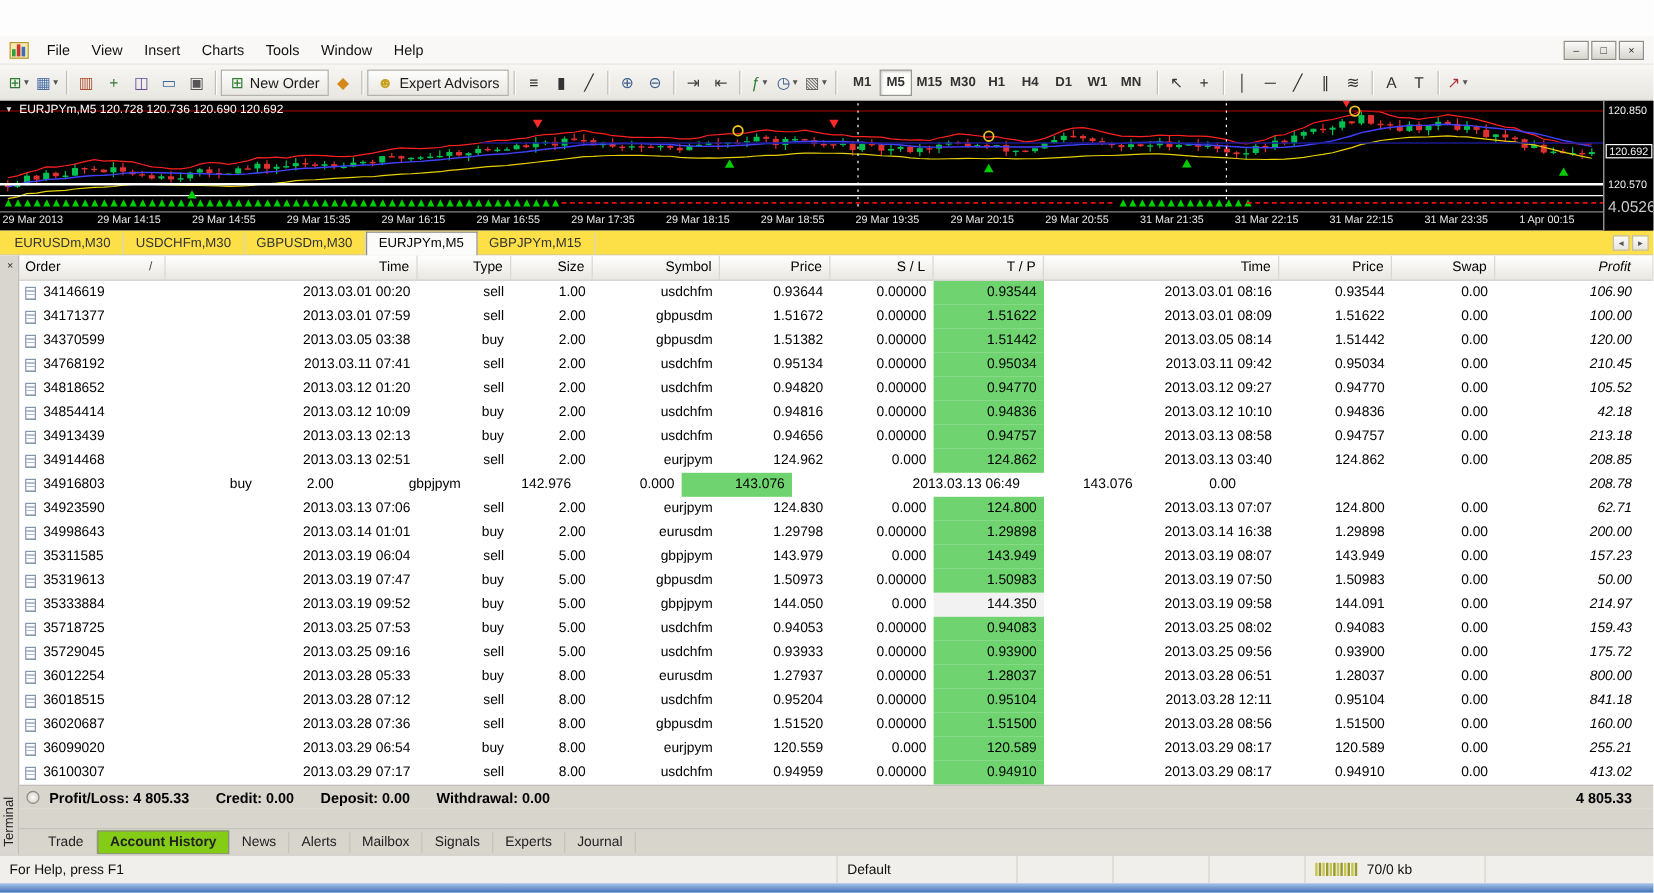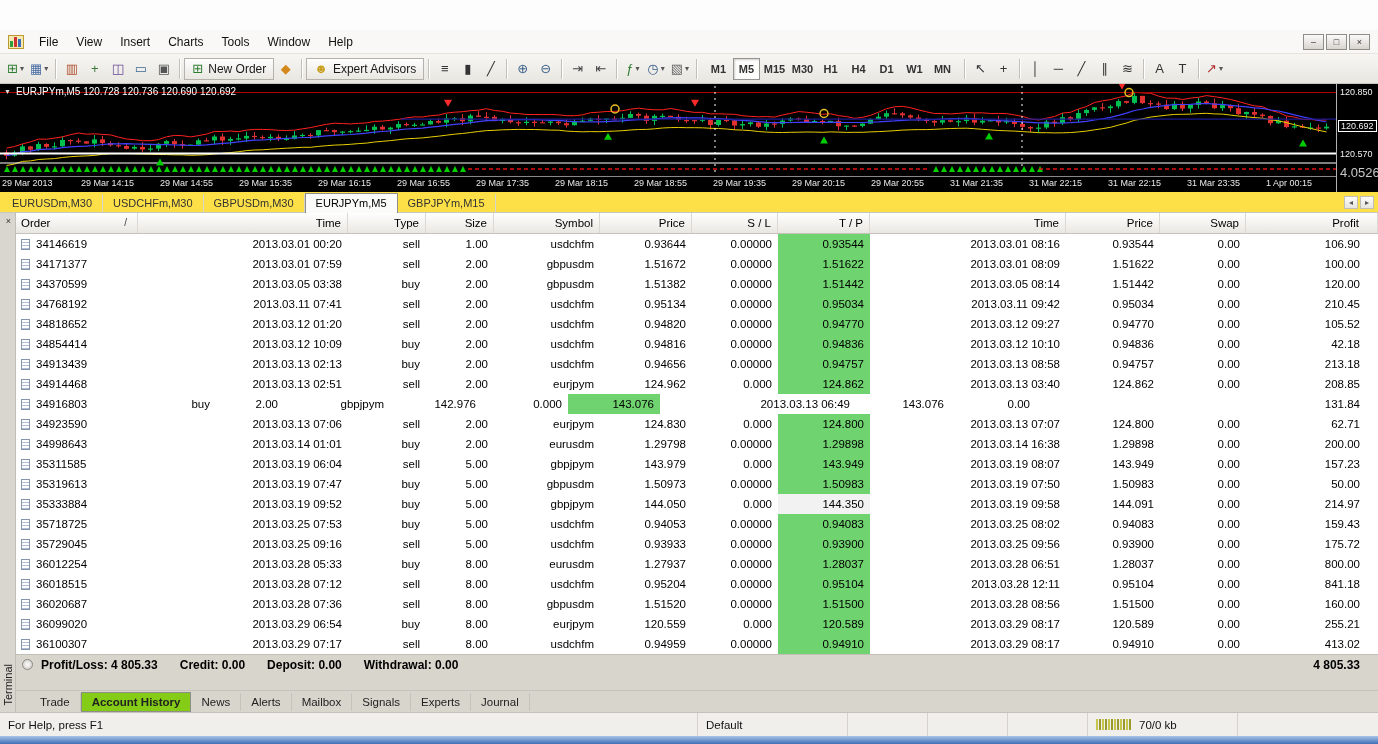--- a/index.html
+++ b/index.html
@@ -97,21 +97,21 @@
   .col-otime  { width: 210px; }
   .col-type   { width: 78px; }
   .col-size   { width: 68px; }
   .col-symbol { width: 106px; }
   .col-price  { width: 92px; }
   .col-sl     { width: 86px; }
   .col-tp     { width: 92px; }
   .col-ctime  { width: 196px; }
   .col-cprice { width: 94px; }
   .col-swap   { width: 86px; }
-  .col-profit { flex: 1 1 auto; padding-right: 18px; }
+  .col-profit { flex: 1 1 auto; padding-right: 18px; font-style: italic; }
   .tp-hit  { background: #6fd46f; }
   .tp-miss { background: #f2f2f2; }
   .doc-icon { flex: none; width: 9px; height: 11px; margin-right: 6px; border: 1px solid #8595aa;
     background: repeating-linear-gradient(180deg, #ffffff 0px, #ffffff 2px, #aebdd4 2px, #aebdd4 3px); }
 
   .summary { height: 20px; background: #d8d5cd; border-top: 1px solid #c2bfb8;
     display: flex; align-items: center; font-size: 12px; font-weight: bold; padding-left: 4px; }
   .summary-icon { width: 11px; height: 11px; border-radius: 50%; border: 1px solid #8a8a84;
     background: radial-gradient(#fdfdfd,#c9c6bf); margin: 0 8px 0 2px; flex: none; }
   .sl { margin-right: 22px; white-space: nowrap; }
@@ -911,21 +911,21 @@
             <div class="cell col-order"><span class="doc-icon"></span>34916803</div>
             <div class="cell col-type">buy</div>
             <div class="cell col-size">2.00</div>
             <div class="cell col-symbol">gbpjpym</div>
             <div class="cell col-price">142.976</div>
             <div class="cell col-sl">0.000</div>
             <div class="cell col-tp tp-hit">143.076</div>
             <div class="cell col-ctime">2013.03.13 06:49</div>
             <div class="cell col-cprice">143.076</div>
             <div class="cell col-swap">0.00</div>
-            <div class="cell col-profit">131.84</div>
+            <div class="cell col-profit">208.78</div>
           </div>
           <div class="trow">
             <div class="cell col-order"><span class="doc-icon"></span>34923590</div>
             <div class="cell col-otime">2013.03.13 07:06</div>
             <div class="cell col-type">sell</div>
             <div class="cell col-size">2.00</div>
             <div class="cell col-symbol">eurjpym</div>
             <div class="cell col-price">124.830</div>
             <div class="cell col-sl">0.000</div>
             <div class="cell col-tp tp-hit">124.800</div>

